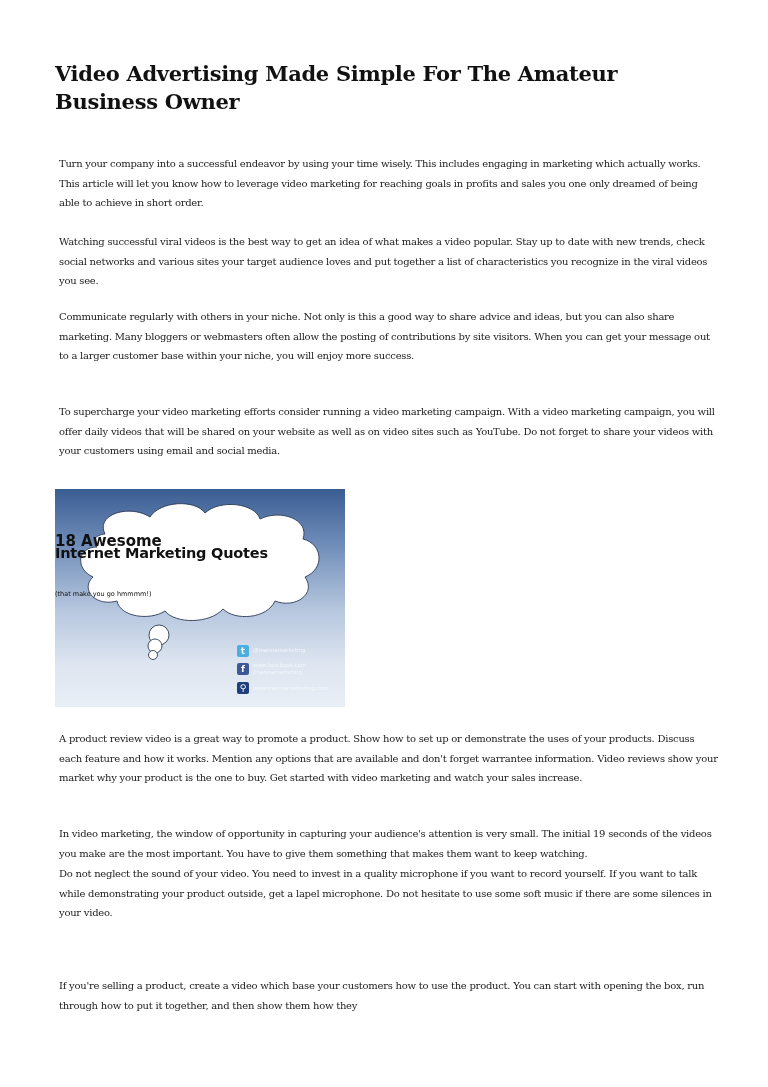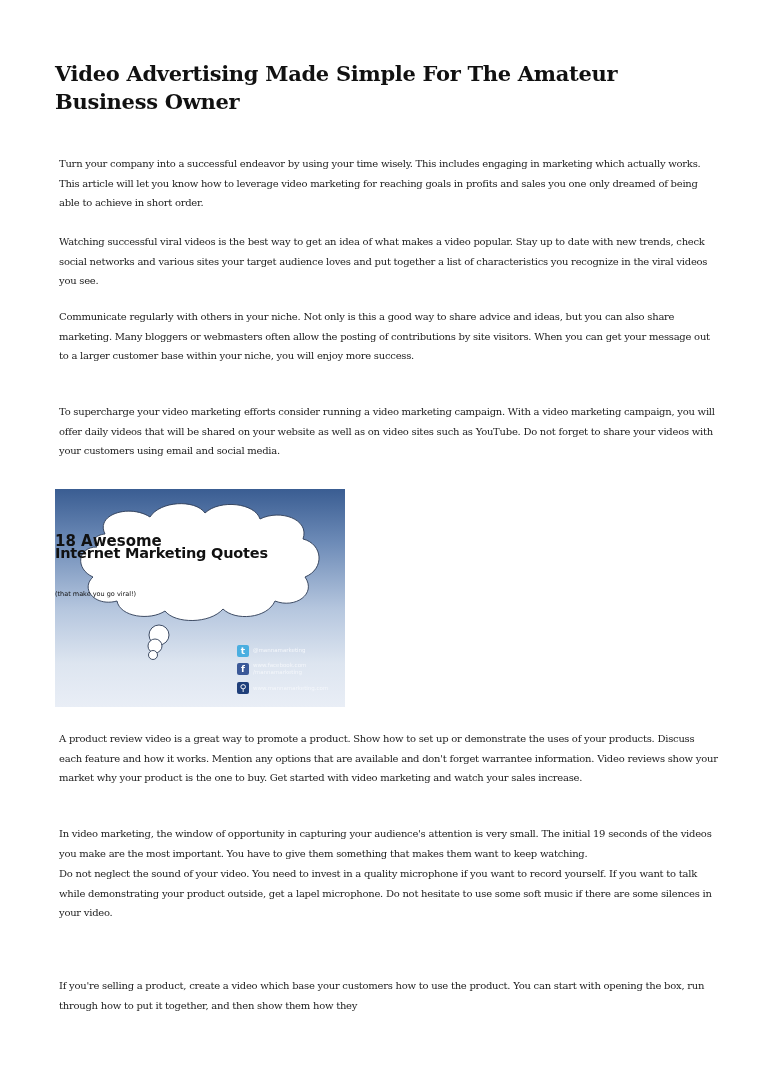--- a/index.html
+++ b/index.html
@@ -43,21 +43,21 @@
     <svg width="290" height="218" viewBox="0 0 290 218">
       <g fill="#ffffff" stroke="#2d3b55" stroke-width="0.9">
         <path d="M50,45 C40,25 75,15 95,28 C105,12 140,10 150,24 C165,10 200,14 205,30 C225,20 255,30 248,50 C268,55 270,80 250,88 C262,105 240,120 220,112 C212,130 180,132 168,120 C155,135 120,135 110,122 C95,132 65,128 62,112 C40,118 25,100 38,88 C20,80 22,58 42,58 C36,52 40,46 50,45 Z"></path>
         <circle cx="104" cy="146" r="10"></circle>
         <circle cx="100" cy="157" r="7"></circle>
         <circle cx="98" cy="166" r="4.5"></circle>
       </g>
     </svg>
     <div class="cloud-text ct1">18 Awesome</div>
     <div class="cloud-text ct2">Internet Marketing Quotes</div>
-    <div class="cloud-text ct3">(that make you go viral!)</div>
+    <div class="cloud-text ct3">(that make you go hmmmm!)</div>
 
     <div class="sicon" style="top:156px; background:#4aaee0;">t</div>
     <div class="social" style="top:158px; left:198px;">@mannamarketing</div>
 
     <div class="sicon" style="top:174px; background:#3b5998;">f</div>
     <div class="social" style="top:173px; left:198px; width:70px;">www.facebook.com /mannamarketing</div>
 
     <div class="sicon" style="top:193px; background:#1f3f7a;">⚲</div>
     <div class="social" style="top:196px; left:198px;">www.mannamarketing.com</div>
   </div>

